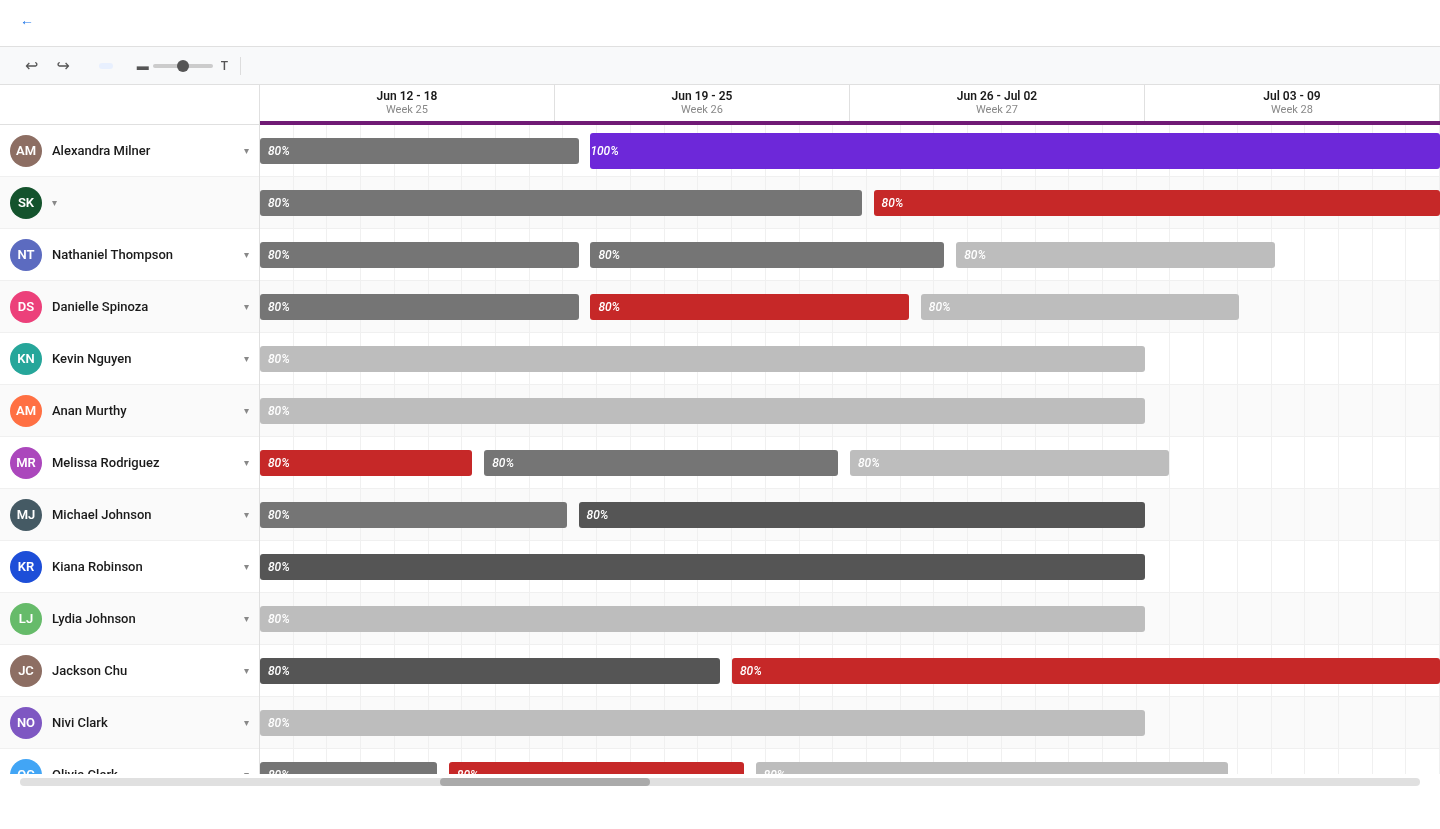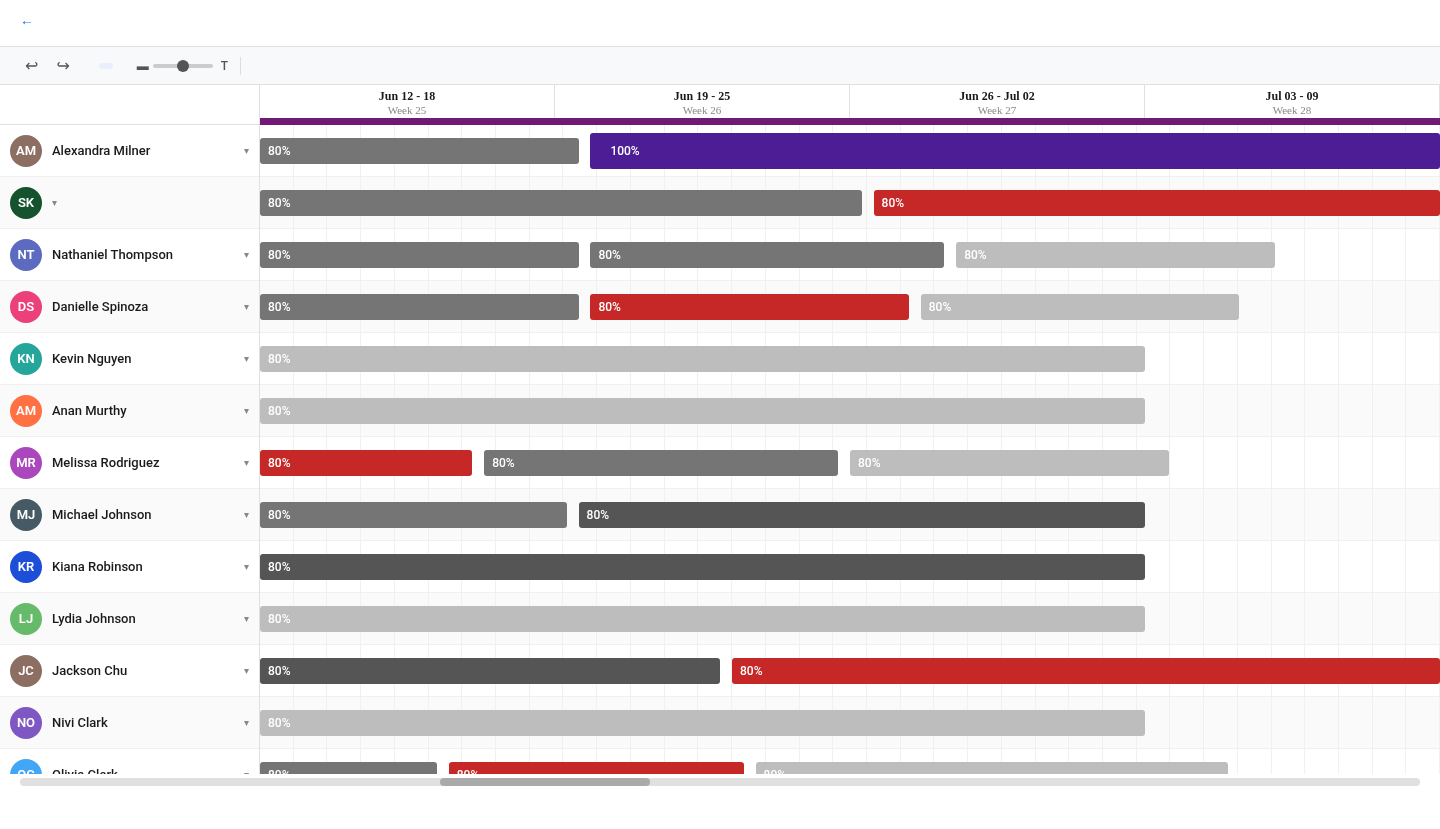--- a/index.html
+++ b/index.html
@@ -28,26 +28,26 @@
     .expand-all { text-align: right; padding: 6px 12px; color: #666; font-size: 12px; cursor: pointer; border-bottom: 1px solid #e0e0e0; height: 40px; display: flex; align-items: center; justify-content: flex-end; }
 
     .person-row { display: flex; align-items: center; padding: 0 10px; height: 52px; border-bottom: 1px solid #f0f0f0; gap: 10px; }
     .person-row:nth-child(even) { background: #fafafa; }
     .avatar { width: 32px; height: 32px; border-radius: 50%; flex-shrink: 0; overflow: hidden; display: flex; align-items: center; justify-content: center; font-size: 13px; font-weight: 600; color: #fff; }
     .person-name { flex: 1; font-size: 13px; font-weight: 500; color: #1a1a1a; line-height: 1.2; }
     .chevron-down { font-size: 10px; color: #888; cursor: pointer; }
 
     .timeline-panel { flex: 1; overflow-x: hidden; overflow-y: hidden; }
 
-    .timeline-header { display: flex; border-bottom: 7px solid #701a75; background: #fff; height: 40px; font-family: Liberation Serif, serif; }
+    .timeline-header { display: flex; border-bottom: 4px solid #701a75; background: #fff; height: 40px; }
     .week-header { flex: 1; text-align: center; padding: 4px 8px; border-right: 1px solid #e0e0e0; }
     .week-range { font-size: 12px; font-weight: 600; color: #1a1a1a; }
     .week-label { font-size: 11px; color: #888; }
 
-    .timeline-rows { overflow-y: hidden; }
+    .timeline-rows { overflow-y: hidden; font-style: italic; }
     .timeline-row { height: 52px; border-bottom: 1px solid #f0f0f0; position: relative; display: flex; align-items: center; }
     .timeline-row:nth-child(even) { background: #fafafa; }
 
     .grid-lines { position: absolute; top: 0; left: 0; right: 0; bottom: 0; display: flex; pointer-events: none; }
     .grid-cell { flex: 1; border-right: 1px solid #f0f0f0; }
 
     .bar-container { position: absolute; top: 50%; transform: translateY(-50%); display: flex; align-items: center; height: 26px; }
 
     
     
@@ -210,21 +210,21 @@
             <div class="grid-cell"></div>
             <div class="grid-cell"></div>
             <div class="grid-cell"></div>
             <div class="grid-cell"></div>
             <div class="grid-cell"></div>
           </div>
           <div class="bar-container" style="left: 0%; width: 27%;">
             <div style="height: 26px; border-radius: 3px; display: flex; align-items: center; padding: 0px 8px; font-size: 12px; font-weight: 500; color: rgb(255, 255, 255); width: 100%; background: rgb(117, 117, 117);">80%</div>
           </div>
           <div class="bar-container" style="left: 28%; width: 72%;">
-            <div style="height: 36px; border-radius: 3px; display: flex; align-items: center; padding: 0px 20px; font-size: 12px; font-weight: 500; color: rgb(255, 255, 255); width: 100%; background: #4c1d95;">100%</div>
+            <div style="height: 36px; border-radius: 3px; display: flex; align-items: center; padding: 0px 0; font-size: 12px; font-weight: 500; color: rgb(255, 255, 255); width: 100%; background: #6d28d9;">100%</div>
           </div>
         </div>
         <div class="timeline-row" style="background: rgb(250, 250, 250);">
           <div class="grid-lines">
             <div class="grid-cell"></div>
             <div class="grid-cell"></div>
             <div class="grid-cell"></div>
             <div class="grid-cell"></div>
             <div class="grid-cell"></div>
             <div class="grid-cell"></div>

